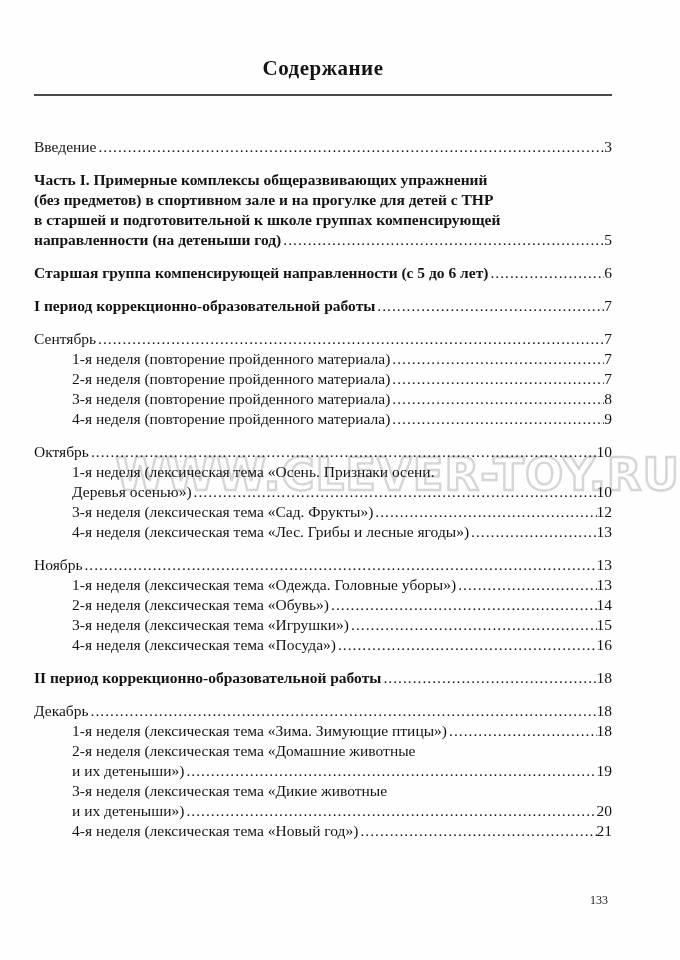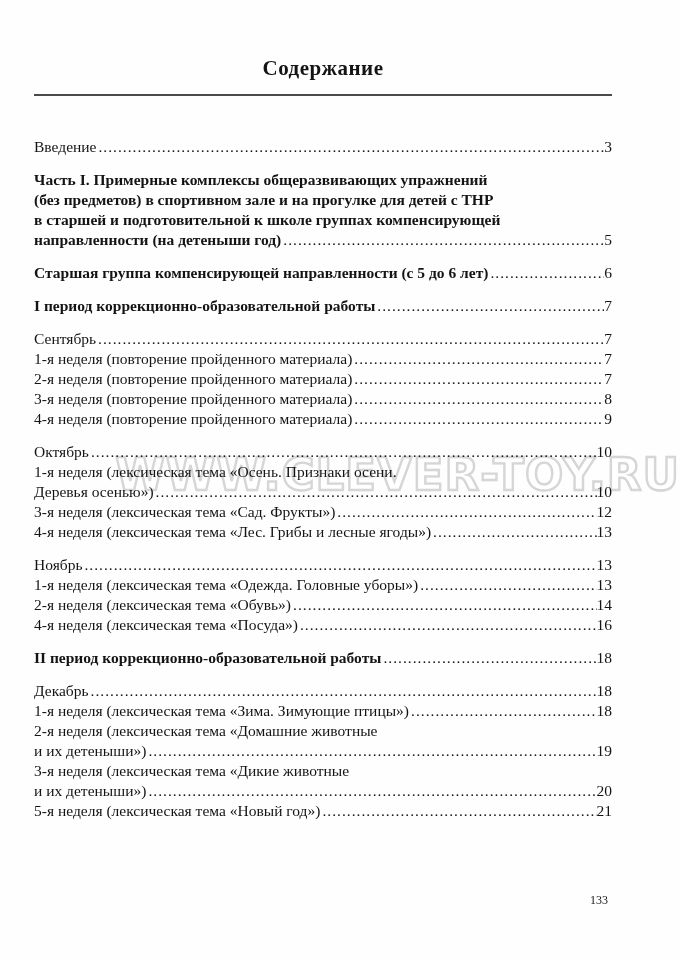--- a/index.html
+++ b/index.html
@@ -47,21 +47,21 @@
   }
   .toc {
     margin-top: 41px;
     font-size: 15.5px;
     line-height: 20px;
   }
   .toc-entry.gap { margin-top: 13px; }
   .toc-entry.bold .toc-line { font-weight: 700; }
   .toc-entry.bold .leader,
   .toc-entry.bold .page-num { font-weight: 400; }
-  .toc-entry.indent .toc-line { }
+  .toc-entry.indent .toc-line { margin-left: 38px; }
   .toc-line.last-line {
     display: flex;
     align-items: flex-end;
   }
   .entry-text { white-space: nowrap; }
   .leader {
     flex: 1 1 auto;
     overflow: hidden;
     white-space: nowrap;
     min-width: 10px;
@@ -200,20 +200,27 @@
         </div>
         <div class="toc-entry indent">
           <div class="toc-line last-line">
             <span class="entry-text">2-я неделя (лексическая тема «Обувь»)</span>
             <span class="leader"></span>
             <span class="page-num">14</span>
           </div>
         </div>
         <div class="toc-entry indent">
           <div class="toc-line last-line">
+            <span class="entry-text">3-я неделя (лексическая тема «Игрушки»)</span>
+            <span class="leader"></span>
+            <span class="page-num">15</span>
+          </div>
+        </div>
+        <div class="toc-entry indent">
+          <div class="toc-line last-line">
             <span class="entry-text">4-я неделя (лексическая тема «Посуда»)</span>
             <span class="leader"></span>
             <span class="page-num">16</span>
           </div>
         </div>
         <div class="toc-entry bold gap">
           <div class="toc-line last-line">
             <span class="entry-text">II период коррекционно-образовательной работы </span>
             <span class="leader"></span>
             <span class="page-num">18</span>
@@ -244,21 +251,21 @@
         <div class="toc-entry indent">
           <div class="toc-line wrap-line">3-я неделя (лексическая тема «Дикие животные</div>
           <div class="toc-line last-line">
             <span class="entry-text">и их детеныши») </span>
             <span class="leader"></span>
             <span class="page-num">20</span>
           </div>
         </div>
         <div class="toc-entry indent">
           <div class="toc-line last-line">
-            <span class="entry-text">5-я неделя (лексическая тема «Новый год»)</span>
+            <span class="entry-text">4-я неделя (лексическая тема «Новый год»)</span>
             <span class="leader"></span>
             <span class="page-num">21</span>
           </div>
         </div>
       </div>
   </div>
   <div class="folio">133</div>
 </div>
 
 </body></html>

